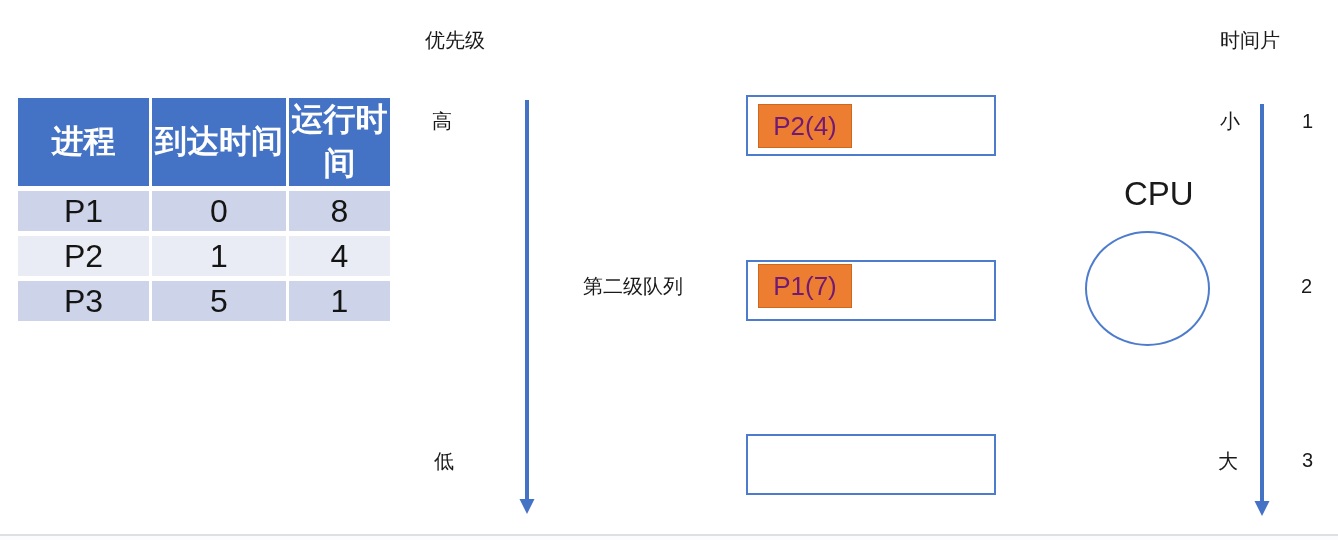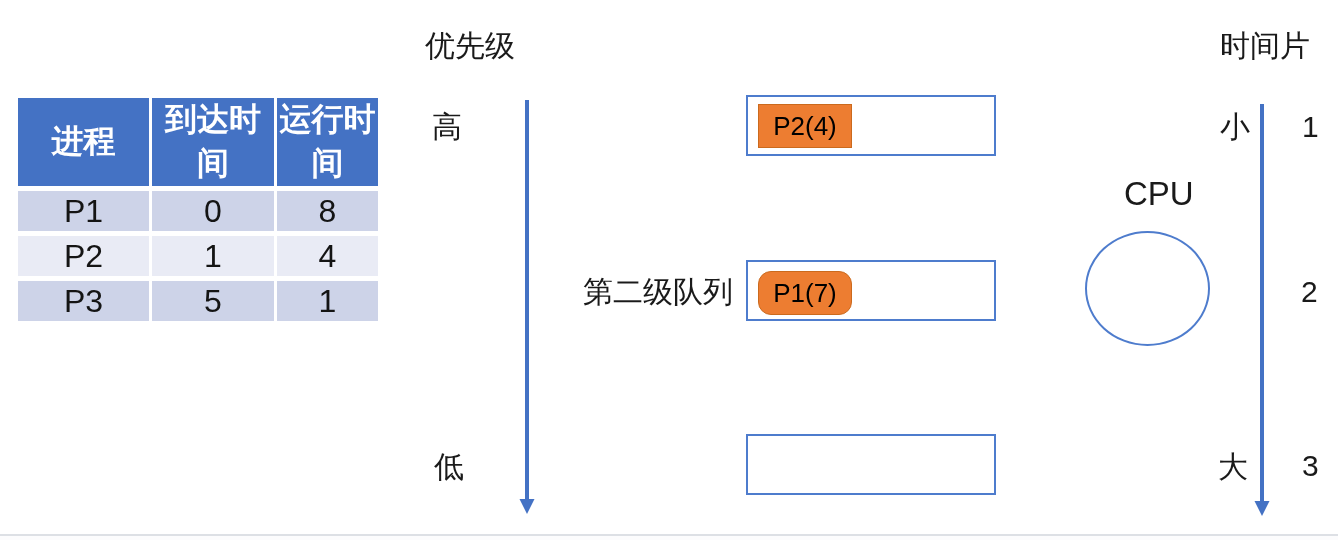--- a/index.html
+++ b/index.html
@@ -31,29 +31,29 @@
     text-align: center;
     vertical-align: middle;
   }
   table.ptable td {
     height: 40px;
     text-align: center;
     vertical-align: middle;
     color: #141414;
   }
   .col-proc  { width: 131px; }
-  .col-arr   { width: 122px; }
+  .col-arr   { width: 134px; }
   .col-run   { width: 101px; }
   tr.row-odd  td { background: var(--row-odd, #CDD3E8); }
   tr.row-even td { background: var(--row-even, #E9EBF5); }
 
   
   .lbl {
     position: absolute;
-    font-size: 30px;
+    font-size: 20px;
     line-height: 1.1;
     color: #1a1a1a;
     white-space: nowrap;
   }
 
   
   .queue-box {
     position: absolute;
     left: 746px;
     width: 250px;
@@ -62,21 +62,21 @@
     border: 2px solid var(--box-border, #4472C4);
   }
   .chip {
     position: absolute;
     left: 10px;
     top: 7px;
     width: 94px;
     height: 44px;
     background: var(--orange, #ED7D31);
     border: 1px solid var(--orange-border, #CB6A1D);
-    color: #000000;
+    color: #701a75;
     font-size: 26px;
     display: flex;
     align-items: center;
     justify-content: center;
   }
 
   
   .cpu-circle {
     position: absolute;
     left: 1085px;
@@ -160,21 +160,21 @@
   <div class="lbl" style="left:425px; top:29px;">优先级</div>
   <div class="lbl" style="left:432px; top:110px;">高</div>
   <div class="lbl" style="left:434px; top:450px;">低</div>
 
   <div class="queue-box" style="top:95px;">
     <div class="chip">P2(4)</div>
   </div>
 
   <div class="lbl" style="left:583px; top:275px;">第二级队列</div>
   <div class="queue-box" style="top:260px;">
-    <div class="chip" style="top:9px;border-radius:13px;">P1(7)</div>
+    <div class="chip" style="top:2px;">P1(7)</div>
   </div>
 
   <div class="queue-box" style="top:434px;"></div>
 
   <div class="lbl" style="left:1124px; top:176px; font-size:33px;">CPU</div>
   <div class="cpu-circle"></div>
 
   <div class="lbl" style="left:1220px; top:29px;">时间片</div>
   <div class="lbl" style="left:1220px; top:110px;">小</div>
   <div class="lbl" style="left:1218px; top:450px;">大</div>

